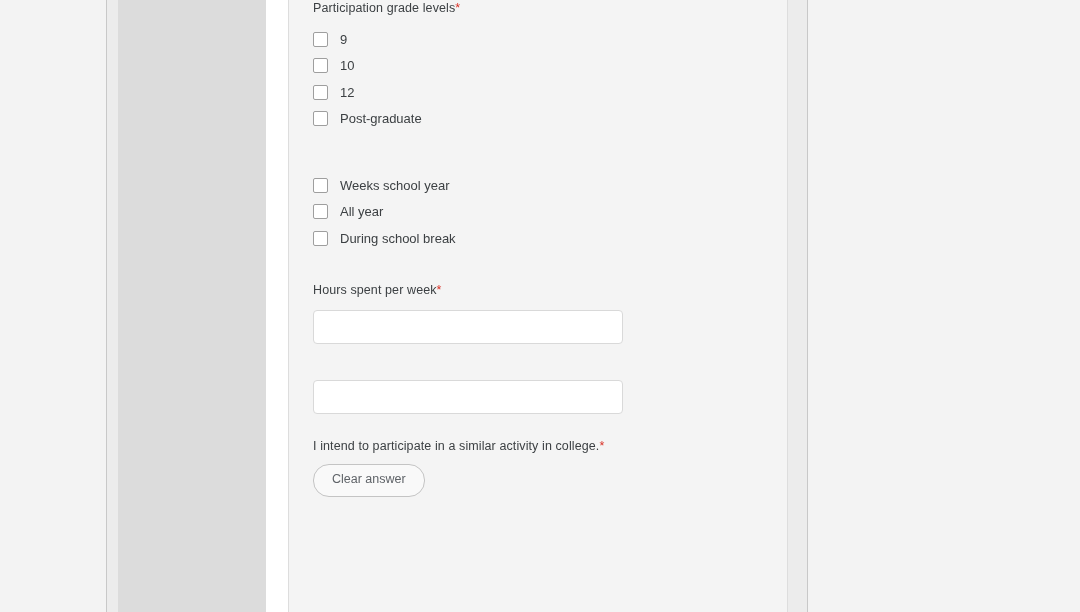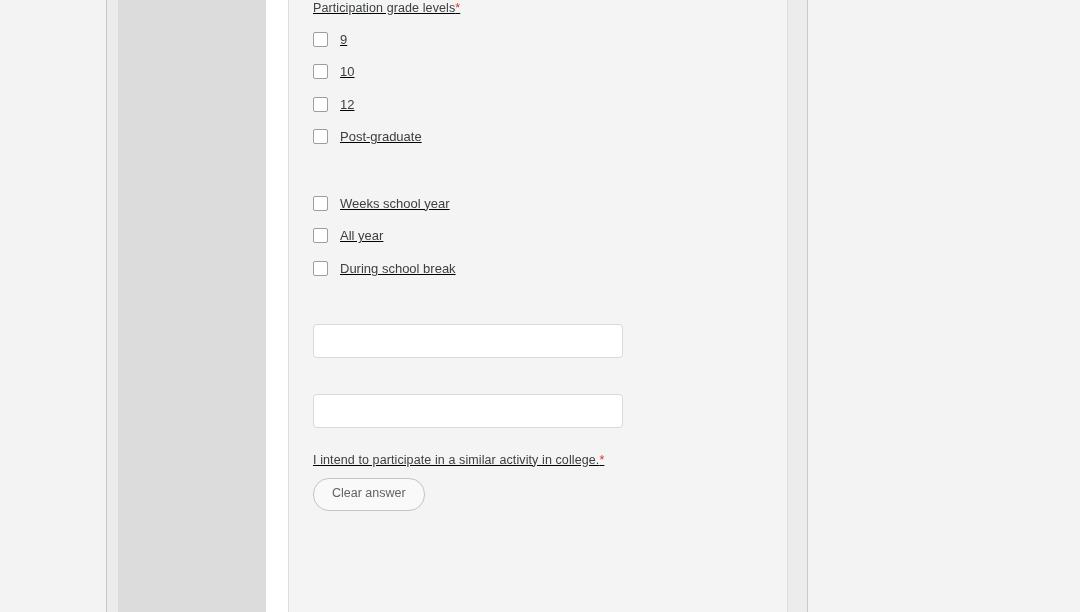--- a/index.html
+++ b/index.html
@@ -66,21 +66,20 @@
   .form-card {
     position: absolute;
     left: 288px;
     top: 0;
     width: 500px;
     height: 612px;
     background: #f4f4f4;
     border-left: 1px solid #dddddd;
     border-right: 1px solid #dddddd;
     box-sizing: border-box;
-    text-decoration: underline;
   }
   .card-inner {
     padding: 0 24px;
   }
 
   
   .question {
     padding-top: 0;
   }
   .q-label {
@@ -96,21 +95,21 @@
 
   .options {
     margin-top: 10px;
   }
   .option-row {
     display: flex;
     align-items: center;
     height: 26.5px;
   }
   .option-row + .option-row {
-    margin-top: 6px;
+    margin-top: 0;
   }
   .box {
     width: 15px;
     height: 15px;
     border: 1.6px solid #9e9e9e;
     border-radius: 2px;
     background: #ffffff;
     box-sizing: border-box;
     flex: 0 0 auto;
   }
@@ -222,20 +221,23 @@
           <div class="option-row">
             <span class="box"></span>
             <span class="option-label">During school break</span>
           </div>
         </div>
       </div>
 
       <div class="gap-lg"></div>
 
       <div class="question">
+        <div class="q-label">
+          <span>Hours spent per week</span><span class="req">*</span>
+        </div>
         <input class="text-input" type="text" placeholder="" style="">
       </div>
 
       <div class="gap-md"></div>
 
       <div class="question">
         <input class="text-input" type="text" placeholder="" style="">
       </div>
 
       <div class="gap-md"></div>

